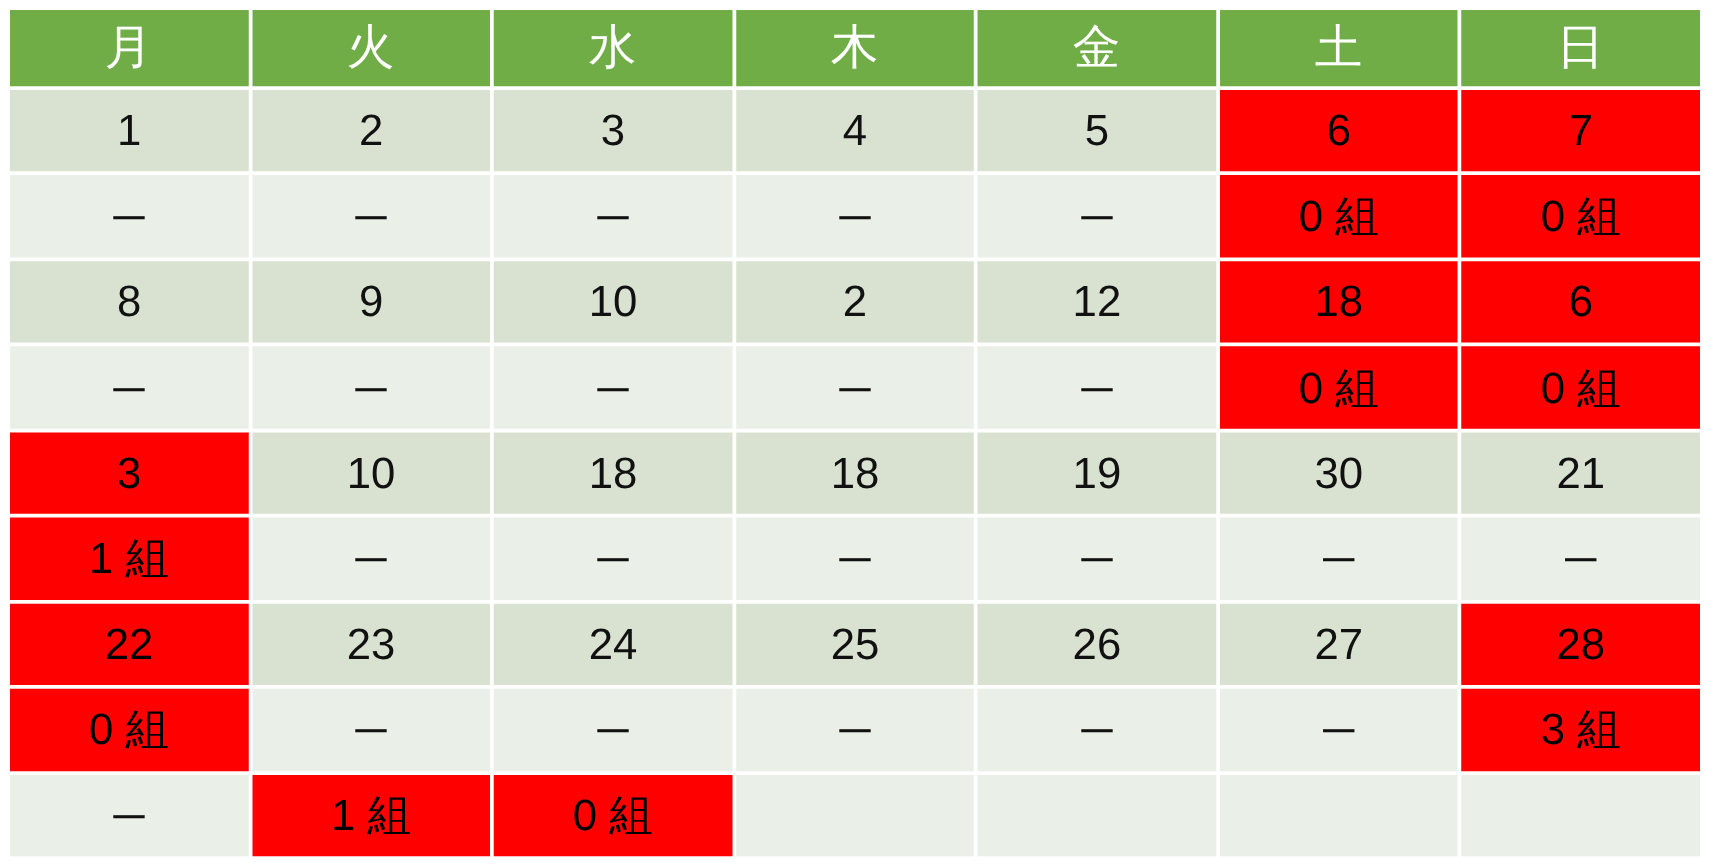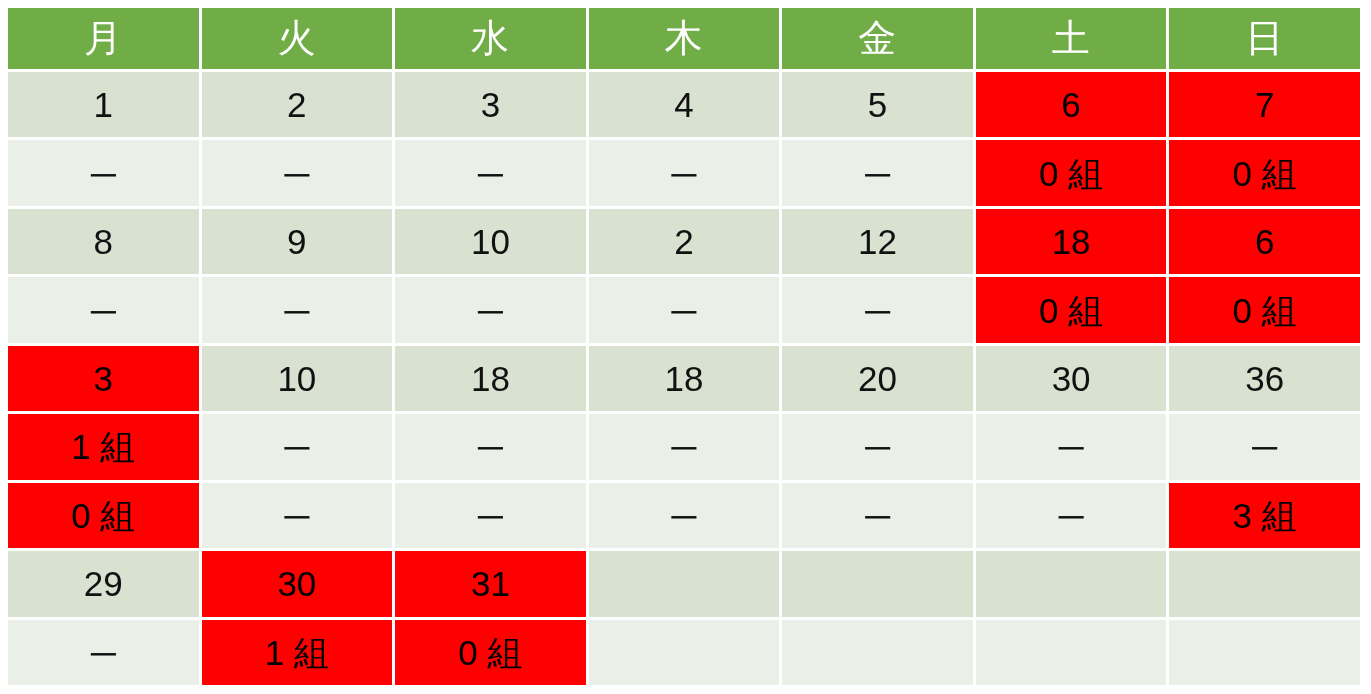--- a/index.html
+++ b/index.html
@@ -205,27 +205,27 @@
           <td class="date-cell">
             <span class="cell-text">10</span>
           </td>
           <td class="date-cell">
             <span class="cell-text">18</span>
           </td>
           <td class="date-cell">
             <span class="cell-text">18</span>
           </td>
           <td class="date-cell">
-            <span class="cell-text">20</span>
+            <span class="cell-text">19</span>
           </td>
           <td class="date-cell">
             <span class="cell-text">30</span>
           </td>
           <td class="date-cell">
-            <span class="cell-text">36</span>
+            <span class="cell-text">21</span>
           </td>
         </tr>
         <tr class="count-row">
           <td class="count-cell is-flagged">
             <span class="cell-text">1 組</span>
           </td>
           <td class="count-cell">
             <span class="cell-text">─</span>
           </td>
           <td class="count-cell">
@@ -237,20 +237,43 @@
           <td class="count-cell">
             <span class="cell-text">─</span>
           </td>
           <td class="count-cell">
             <span class="cell-text">─</span>
           </td>
           <td class="count-cell">
             <span class="cell-text">─</span>
           </td>
         </tr>
+        <tr class="date-row">
+          <td class="date-cell is-flagged">
+            <span class="cell-text">22</span>
+          </td>
+          <td class="date-cell">
+            <span class="cell-text">23</span>
+          </td>
+          <td class="date-cell">
+            <span class="cell-text">24</span>
+          </td>
+          <td class="date-cell">
+            <span class="cell-text">25</span>
+          </td>
+          <td class="date-cell">
+            <span class="cell-text">26</span>
+          </td>
+          <td class="date-cell">
+            <span class="cell-text">27</span>
+          </td>
+          <td class="date-cell is-flagged">
+            <span class="cell-text">28</span>
+          </td>
+        </tr>
         <tr class="count-row">
           <td class="count-cell is-flagged">
             <span class="cell-text">0 組</span>
           </td>
           <td class="count-cell">
             <span class="cell-text">─</span>
           </td>
           <td class="count-cell">
             <span class="cell-text">─</span>
           </td>
@@ -258,43 +281,20 @@
             <span class="cell-text">─</span>
           </td>
           <td class="count-cell">
             <span class="cell-text">─</span>
           </td>
           <td class="count-cell">
             <span class="cell-text">─</span>
           </td>
           <td class="count-cell is-flagged">
             <span class="cell-text">3 組</span>
-          </td>
-        </tr>
-        <tr class="date-row">
-          <td class="date-cell">
-            <span class="cell-text">29</span>
-          </td>
-          <td class="date-cell is-flagged">
-            <span class="cell-text">30</span>
-          </td>
-          <td class="date-cell is-flagged">
-            <span class="cell-text">31</span>
-          </td>
-          <td class="date-cell is-blank">
-            <span class="cell-text"></span>
-          </td>
-          <td class="date-cell is-blank">
-            <span class="cell-text"></span>
-          </td>
-          <td class="date-cell is-blank">
-            <span class="cell-text"></span>
-          </td>
-          <td class="date-cell is-blank">
-            <span class="cell-text"></span>
           </td>
         </tr>
         <tr class="count-row">
           <td class="count-cell">
             <span class="cell-text">─</span>
           </td>
           <td class="count-cell is-flagged">
             <span class="cell-text">1 組</span>
           </td>
           <td class="count-cell is-flagged">

